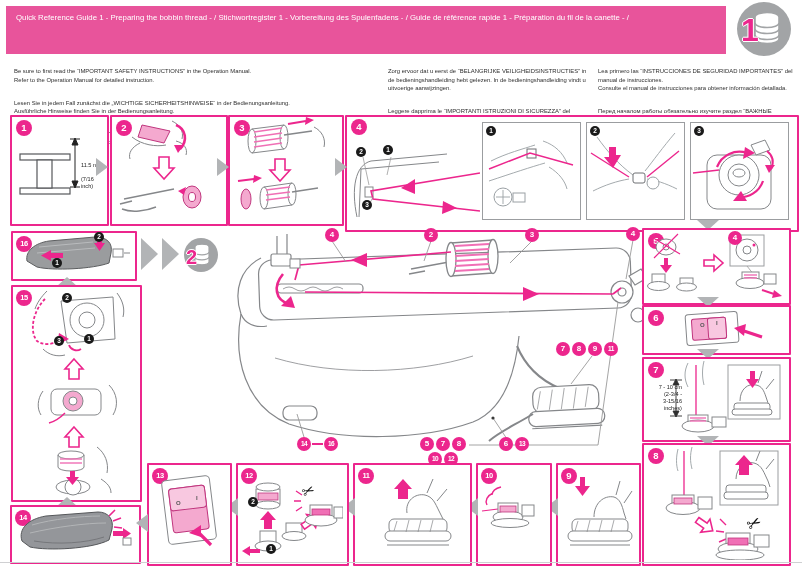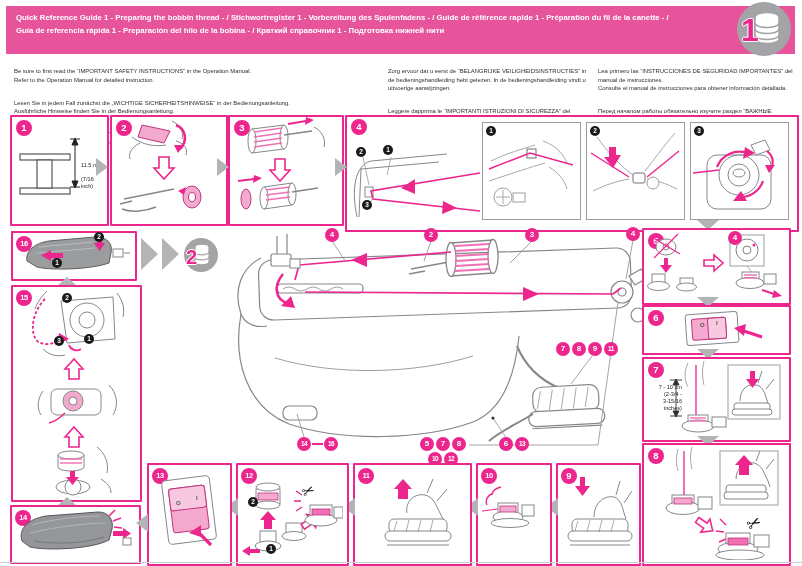--- a/index.html
+++ b/index.html
@@ -27,39 +27,38 @@
   .tri-r{position:absolute;width:0;height:0;border-left:12px solid var(--grey);
        border-top:9px solid transparent;border-bottom:9px solid transparent;}
   .tri-l{position:absolute;width:0;height:0;border-right:12px solid var(--grey);
        border-top:9px solid transparent;border-bottom:9px solid transparent;}
   .tri-u{position:absolute;width:0;height:0;border-bottom:10px solid var(--grey);
        border-left:11px solid transparent;border-right:11px solid transparent;}
   .tri-d{position:absolute;width:0;height:0;border-top:10px solid var(--grey);
        border-left:11px solid transparent;border-right:11px solid transparent;}
   .tri-big{position:absolute;width:0;height:0;border-left:17px solid var(--grey);
        border-top:16px solid transparent;border-bottom:16px solid transparent;}
-  #header{position:absolute;left:6px;top:6px;width:789px;height:48px;background:var(--hdr);
-       color:#fff;font-weight:bold;font-size:7.8px;line-height:13px;padding:5px 58px 0 10px;box-sizing:border-box;}
+  #header{position:absolute;left:6px;top:6px;width:720px;height:48px;background:var(--hdr);
+       color:#fff;font-weight:normal;font-size:7.8px;line-height:13px;padding:5px 58px 0 10px;box-sizing:border-box;}
   .badge-circle{position:absolute;border-radius:50%;background:#a2a4a6;display:flex;align-items:center;justify-content:center;}
   .badge-num{position:absolute;color:var(--mag);font-weight:bold;
        text-shadow:-1px 0 #fff,1px 0 #fff,0 -1px #fff,0 1px #fff;}
   .notice{position:absolute;font-size:5.9px;line-height:1.42;color:#2e2e2e;white-space:pre-line;}
   .notice p{margin:0 0 6px 0;}
   .dim-label{position:absolute;font-size:5.6px;line-height:1.25;color:#222;white-space:pre-line;}
   .switch-letter{position:absolute;font-size:6px;color:#555;font-weight:bold;}
   .scissors{position:absolute;color:#111;}
 </style>
 </head>
 <body>
 
 <div id="page">
 
   <div id="header">
     <div>Quick Reference Guide 1 - Preparing the bobbin thread - / Stichwortregister 1 - Vorbereitung des Spulenfadens - / Guide de référence rapide 1 - Préparation du fil de la canette - /</div>
-    <div>Guía de referencia rápida 1 - Preparación del hilo de la bobina - / Краткий справочник 1 - Подготовка нижней нити</div>
   </div>
   <div class="badge-circle" style="left:737px;top:2px;width:54px;height:54px;">
     <svg width="34" height="38" viewBox="0 0 34 38">
       <g stroke="#a2a4a6" stroke-width="1.6" fill="#fff">
         <ellipse cx="20" cy="7" rx="12" ry="4.5"></ellipse>
         <path d="M8,7 L8,29 A12,4.5 0 0 0 32,29 L32,7"></path>
         <path d="M8,13 a12,4.5 0 0 0 24,0 M8,19 a12,4.5 0 0 0 24,0 M8,25 a12,4.5 0 0 0 24,0" fill="none"></path>
       </g>
     </svg>
   </div>

